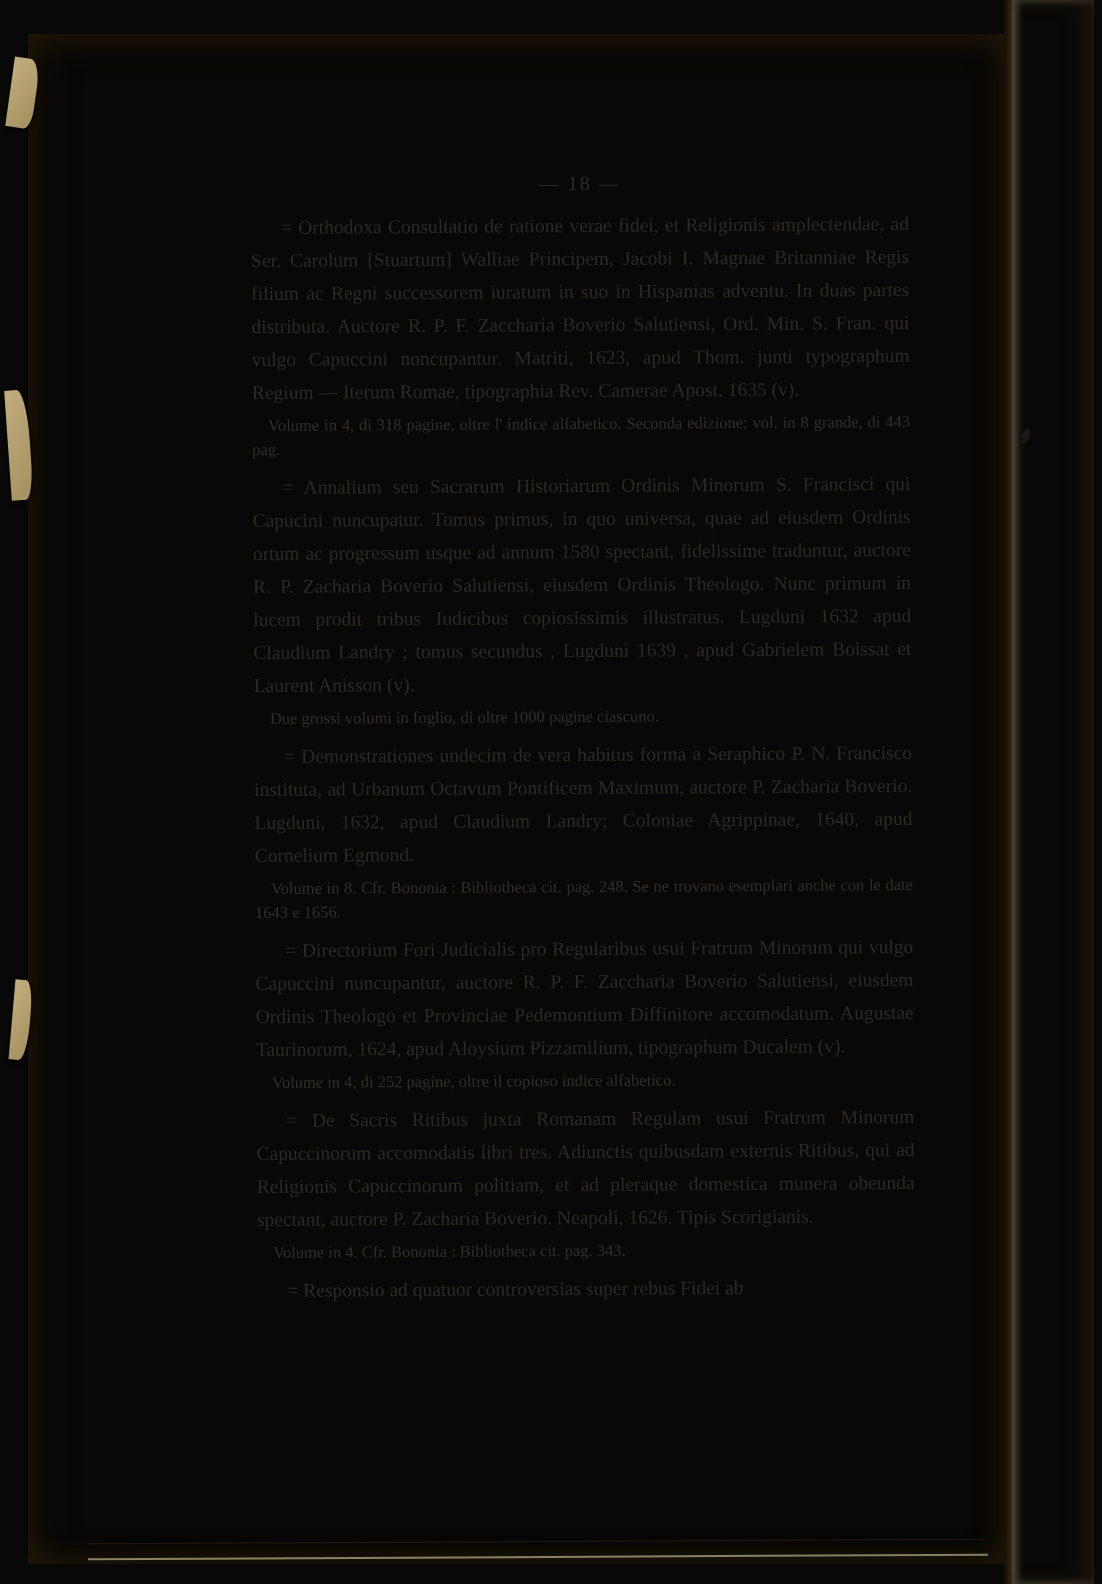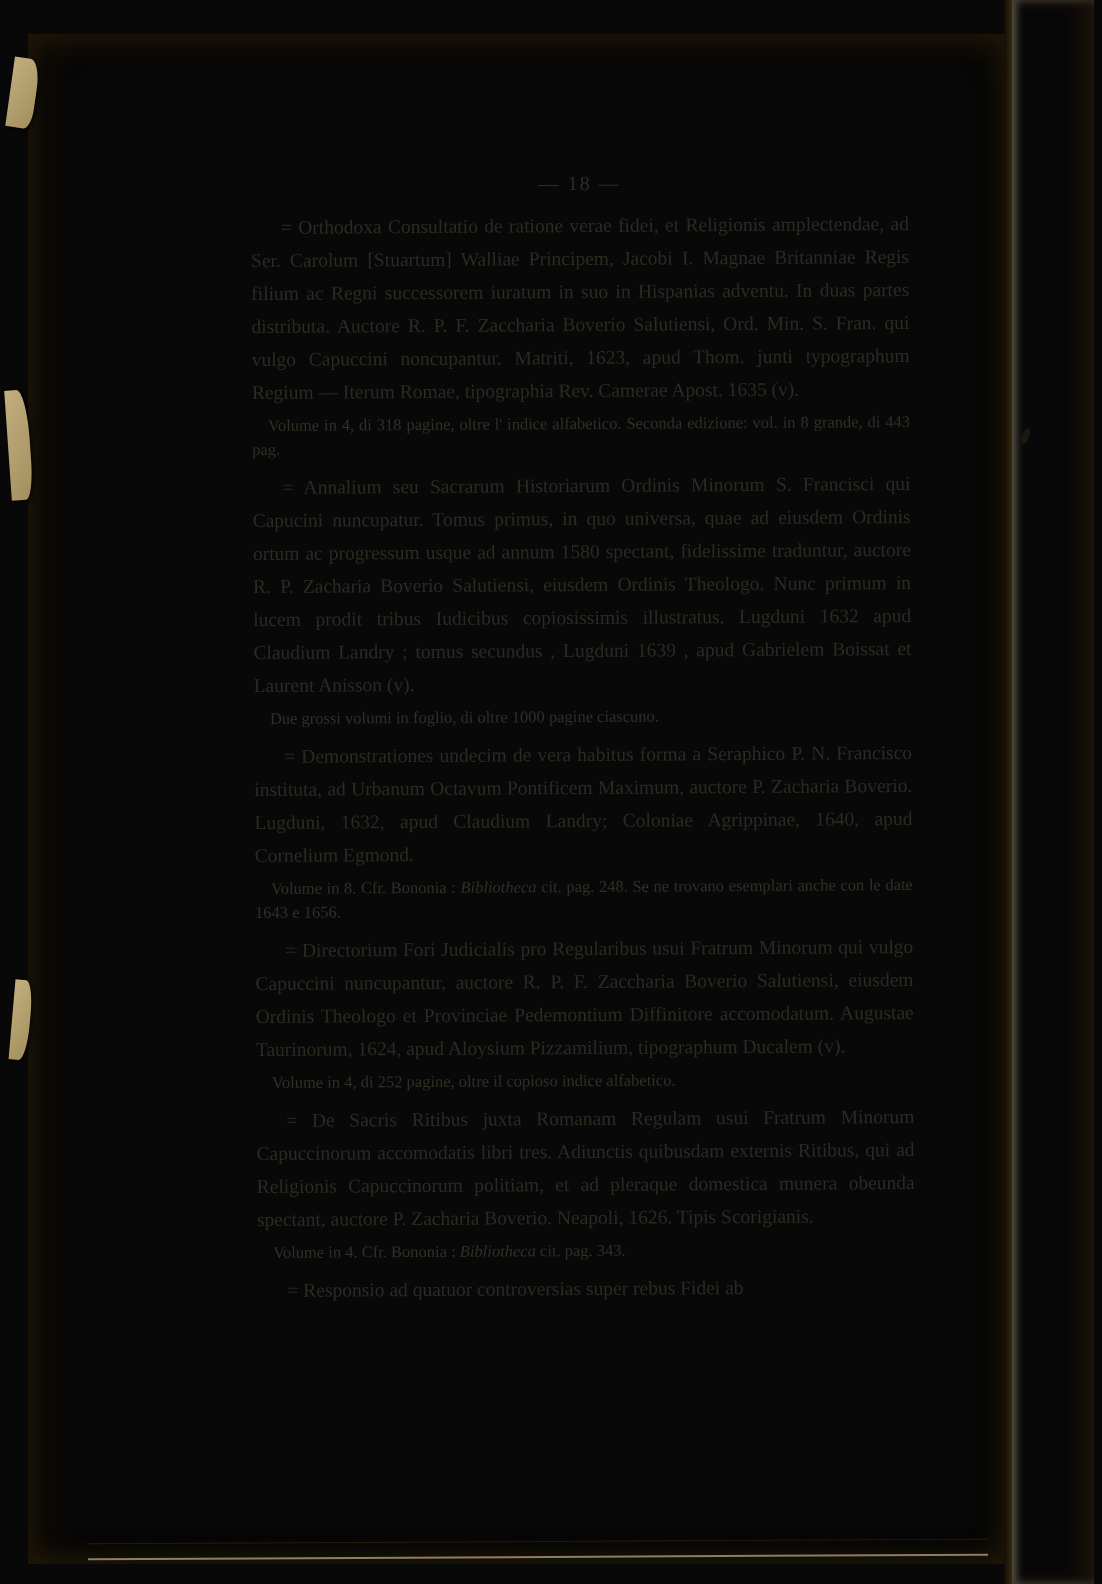--- a/index.html
+++ b/index.html
@@ -106,21 +106,21 @@
     margin: 0 0 5px 0;
   }
   .note {
     font-size: 16.5px;
     line-height: 24px;
     text-align: justify;
     text-indent: 16px;
     margin: 2px 0 9px 0;
     color: #332f26;
   }
-  .note .it { font-style: italic; }
+  .note .it { }
 </style>
 </head>
 <body>
 
 <div class="stage">
 
   <div class="page">
     <div class="page-bottom-edge"></div>
   </div>
 

